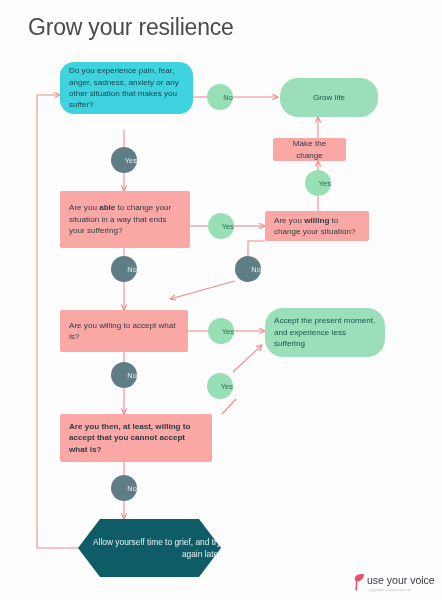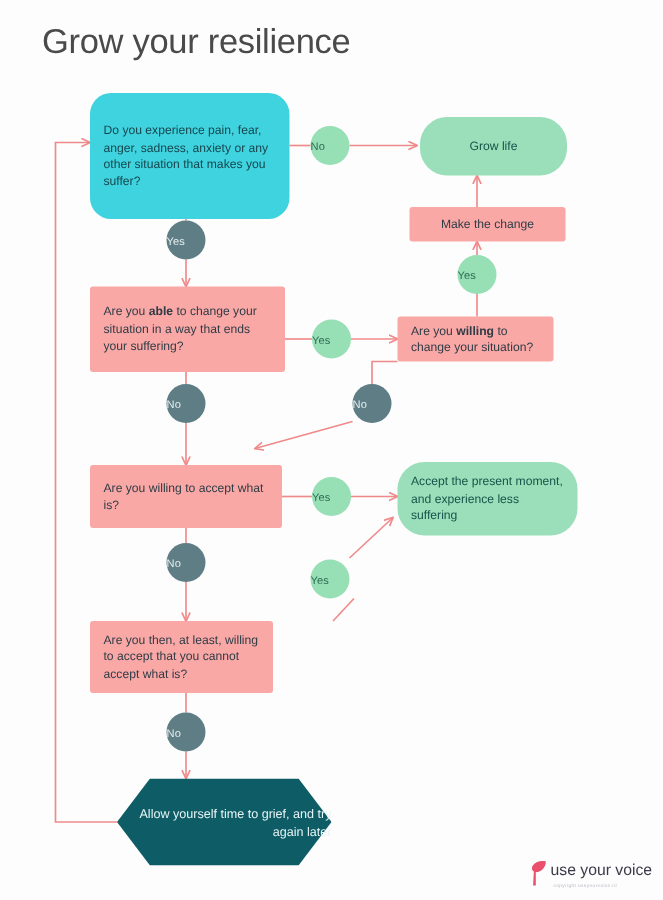--- a/index.html
+++ b/index.html
@@ -49,21 +49,21 @@
     text-align: right;
     font-size: 8.4px; line-height: 1.45;
     color: #e6f4f4;
     font-weight: 400;
   }
 
   .lbl {
     position: absolute;
     width: 26px; height: 26px;
     border-radius: 50%;
-    display: flex; align-items: center; justify-content: flex-start;
+    display: flex; align-items: center; justify-content: flex-end;
     font-size: 7.4px;
     letter-spacing: 0.1px;
   }
   .lbl-no  { background: #5e7d85; color: #e8eff0; }
   .lbl-yes { background: #97dfb4; color: #2d6b55; }
 
   #logo {
     position: absolute;
     left: 352px; top: 560px;
     width: 84px; height: 28px; margin-top: 12px;
@@ -127,29 +127,29 @@
       <path d="M124,388 L124,414" marker-end="url(#ah)"></path>
 
       <path d="M222,414 L236,399"></path>
       <path d="M233,372 L262,345" marker-end="url(#ah)"></path>
 
       <path d="M124,462 L124,475"></path>
       <path d="M124,501 L124,519" marker-end="url(#ah)"></path>
     </g>
   </svg>
 
-  <div class="node n-cyan" style="left:60px; top:62px; width:133px; height:84px;">
+  <div class="node n-cyan" style="left:60px; top:62px; width:133px; height:52px;">
     <span class="txt">Do you experience pain, fear, anger, sadness, anxiety or any other situation that makes you suffer?</span>
   </div>
 
   <div class="node n-green n-center" style="left:280px; top:78px; width:98px; height:39px;">
     <span class="txt">Grow life</span>
   </div>
 
-  <div class="node n-pink n-center" style="left:273px; top:138px; width:104px; height:23px;">
+  <div class="node n-pink n-center" style="left:273px; top:138px; width:73px; height:23px;">
     <span class="txt">Make the change</span>
   </div>
 
   <div class="node n-pink" style="left:60px; top:191px; width:130px; height:57px;">
     <span class="txt">
       <span>Are you </span><b>able</b><span> to change your situation in a way that ends your suffering?</span>
     </span>
   </div>
 
   <div class="node n-pink" style="left:265px; top:211px; width:104px; height:30px;">
@@ -159,21 +159,21 @@
   </div>
 
   <div class="node n-pink" style="left:60px; top:310px; width:128px; height:42px;">
     <span class="txt">Are you willing to accept what is?</span>
   </div>
 
   <div class="node n-green" style="left:265px; top:308px; width:120px; height:49px;">
     <span class="txt">Accept the present moment, and experience less suffering</span>
   </div>
 
-  <div class="node n-pink" style="left:60px; top:414px; width:122px; height:48px;">
+  <div class="node n-pink" style="left:60px; top:414px; width:152px; height:48px;font-weight:bold;">
     <span class="txt">Are you then, at least, willing to accept that you cannot accept what is?</span>
   </div>
 
   <div class="hexwrap" style="left:78px; top:519px; width:143px; height:58px;">
     <svg width="143" height="58" viewBox="0 0 143 58" xmlns="http://www.w3.org/2000/svg">
       <polygon points="22,0 121,0 143,29 121,58 22,58 0,29" fill="#0d5c66"></polygon>
     </svg>
     <div class="hexlabel">Allow yourself time to grief, and try again later</div>
   </div>
 

